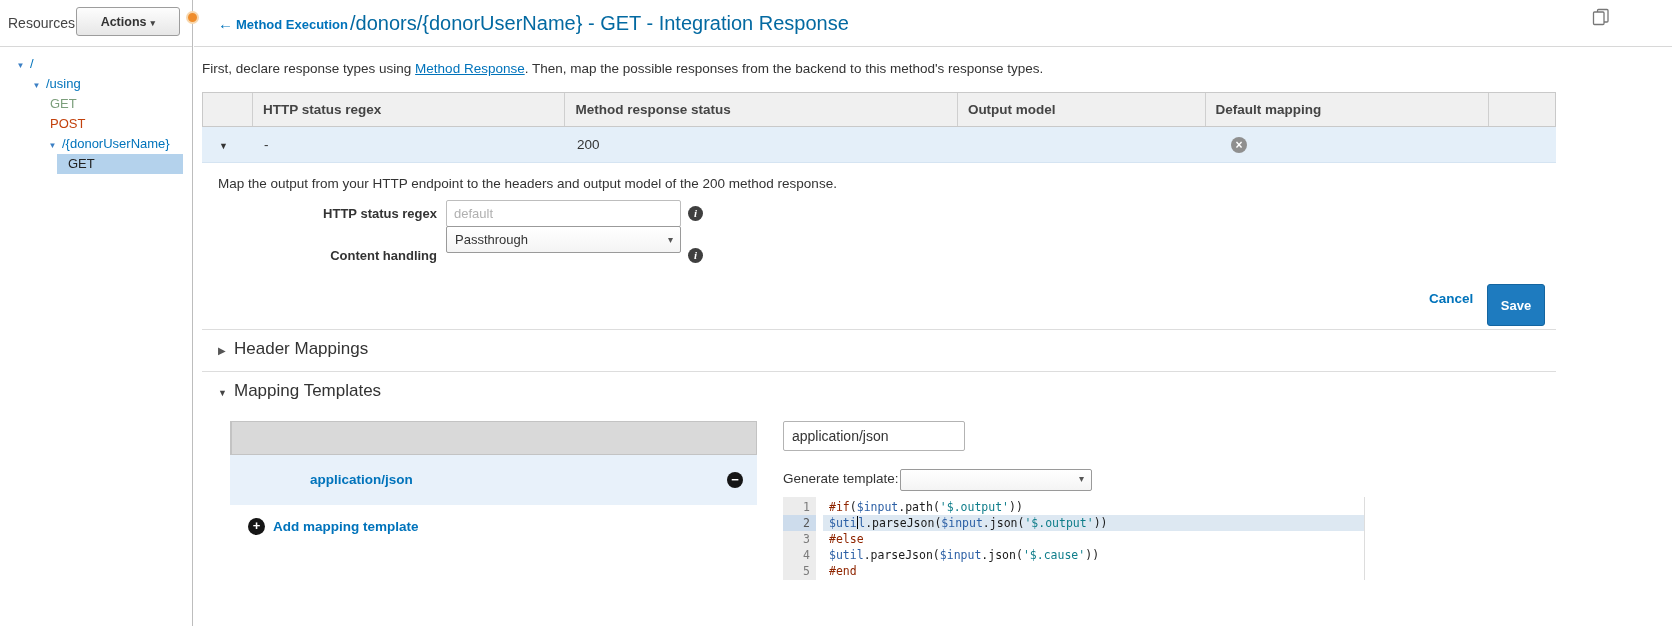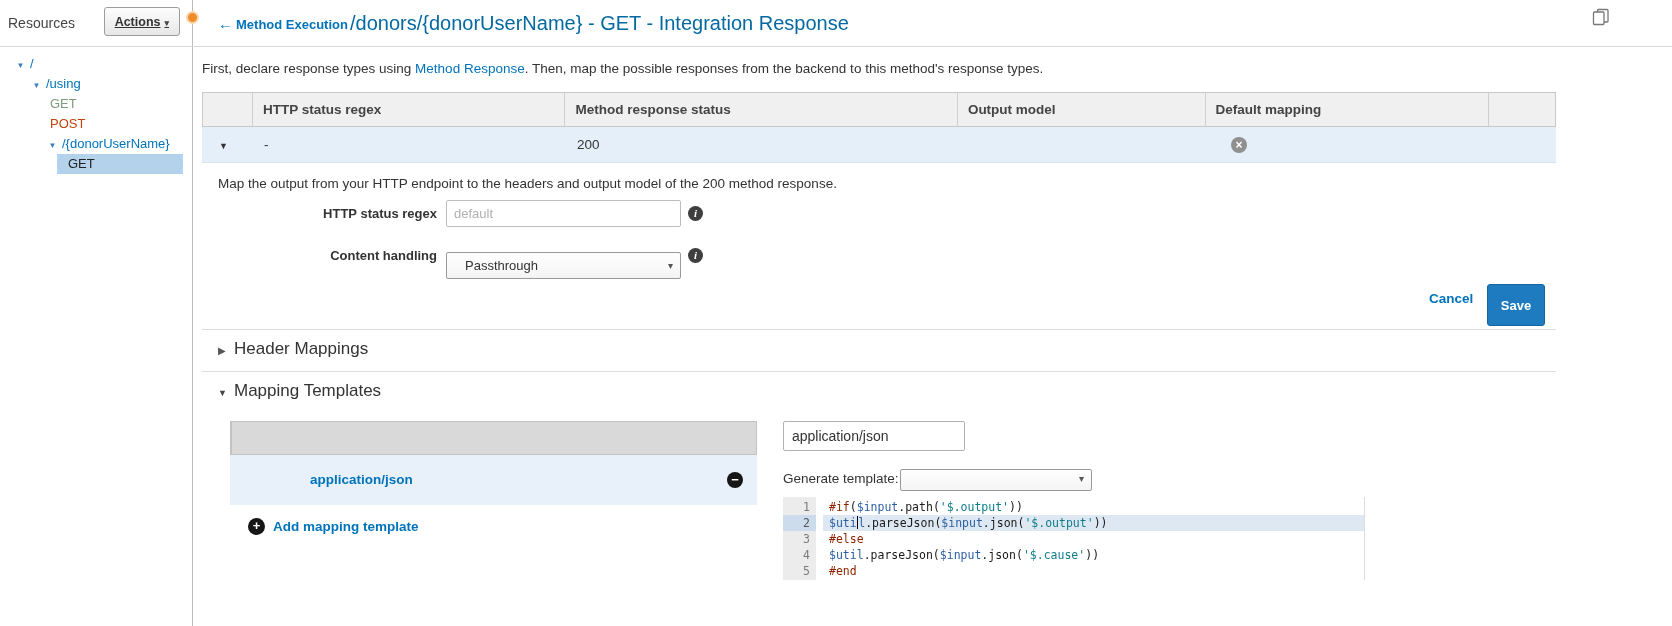--- a/index.html
+++ b/index.html
@@ -11,42 +11,42 @@
     background: #fff;
     position: relative;
     overflow: hidden;
   }
   a { text-decoration: none; cursor: pointer; }
 
   
   .sidebar { position:absolute; left:0; top:0; width:193px; height:626px; border-right:1px solid #bdbdbd; background:#fff; }
   .sidebar-top { height:47px; border-bottom:1px solid #d8d8d8; position:relative; }
   .resources-title { position:absolute; left:8px; top:15px; font-size:14px; color:#444; }
-  .actions-btn { position:absolute; right:12px; top:7px; height:29px; padding:0 10px; background:linear-gradient(#fdfdfd,#e7e7e7); border:1px solid #9d9d9d; border-radius:3px; font-family:"Liberation Sans",sans-serif; font-weight:bold; font-size:12.5px; color:#333; cursor:pointer;text-decoration:underline; }
+  .actions-btn { position:absolute; right:12px; top:7px; height:29px; padding:0 24px; background:linear-gradient(#fdfdfd,#e7e7e7); border:1px solid #9d9d9d; border-radius:3px; font-family:"Liberation Sans",sans-serif; font-weight:bold; font-size:12.5px; color:#333; cursor:pointer; }
   .actions-caret { font-size:9px; margin-left:4px; color:#444; }
   .collapse-handle { position:absolute; left:186px; top:11px; width:13px; height:13px; border-radius:50%; background:#ef8d2c; border:2px solid #f7d7ae; z-index:9; cursor:pointer; }
 
   .tree { padding-top:7px; }
   .tree-row { height:20px; line-height:20px; white-space:nowrap; font-size:13px; }
   .tree-caret { display:inline-block; width:13px; margin-right:3px; font-size:8px; color:#3b7fc4; text-align:center; cursor:pointer; }
   .path-link { color:#0073bb; }
   .method-get { color:#7b9e7b; }
   .method-post { color:#c2410c; }
   .tree-sel { display:inline-block; margin-left:57px; width:126px; padding-left:11px; height:20px; line-height:20px; background:#b4d2ec; color:#222; }
 
   
   .main { position:absolute; left:194px; top:0; width:1478px; height:626px; }
   .main-header { height:47px; border-bottom:1px solid #d8d8d8; position:relative; }
   .back-link { position:absolute; left:24px; top:15px; color:#0073bb; font-weight:bold; font-size:13px; }
   .back-arrow { font-size:15px; margin-right:3px; font-weight:bold; }
   .page-title { position:absolute; left:156px; top:12px; font-size:20px; font-weight:400; color:#0369a1; }
   .copy-icon { position:absolute; right:62px; top:8px; cursor:pointer; }
 
   .intro { position:absolute; left:8px; top:61px; font-size:13.5px; color:#333; }
-  .link { color:#0073bb; }
+  .link { color:#0073bb;text-decoration:underline; }
 
   
   .resp-table { position:absolute; left:8px; top:92px; width:1354px; }
   .resp-head { display:flex; height:35px; background:#f0f0f0; border:1px solid #c9c9c9; }
   .resp-head .cell { border-right:1px solid #cfcfcf; font-weight:bold; color:#444; font-size:13.5px; line-height:33px; padding-left:10px; }
   .resp-head .cell:last-child { border-right:none; }
   .resp-row { display:flex; height:36px; background:#e4eff9; border-bottom:1px solid #d5e4f2; }
   .resp-row .cell { line-height:36px; padding-left:12px; font-size:13.5px; color:#333; }
   .c0 { width:50px; }
   .c1 { width:313px; }
@@ -62,21 +62,21 @@
   .plus-icon { background:#161616; width:17px; height:17px; font-size:13px; line-height:16px; font-weight:bold; }
 
   
   .detail-desc { position:absolute; left:24px; top:176px; font-size:13.5px; color:#333; }
   .form-label { position:absolute; left:24px; width:219px; text-align:right; font-weight:bold; font-size:13px; color:#333; }
   .lbl-1 { top:206px; }
   .lbl-2 { top:248px; }
   .text-input { position:absolute; left:252px; top:200px; width:235px; height:27px; border:1px solid #bdbdbd; border-radius:2px; padding:0 7px; font-family:"Liberation Sans",sans-serif; font-size:13px; color:#333; }
   .text-input::placeholder { color:#b0b0b0; }
   .fake-select { position:absolute; border:1px solid #9a9a9a; border-radius:2px; background:linear-gradient(#fff,#f4f4f4); cursor:pointer; }
-  .ch-select { left:252px; top:252px; width:235px; height:27px; line-height:25px; padding-left:18px; font-size:13px; color:#333; }
+  .ch-select { left:252px; top:226px; width:235px; height:27px; line-height:25px; padding-left:8px; font-size:13px; color:#333; }
   .sel-arrow { position:absolute; right:7px; top:0; font-size:10px; color:#555; }
   .info-icon { position:absolute; width:15px; height:15px; border-radius:50%; background:#3f3f3f; color:#fff; text-align:center; font-family:"Liberation Serif",serif; font-style:italic; font-weight:bold; font-size:11px; line-height:15px; cursor:pointer; }
   .info-1 { left:494px; top:206px; }
   .info-2 { left:494px; top:248px; }
   .cancel-link { position:absolute; left:1235px; top:284px; height:30px; line-height:30px; color:#0073bb; font-size:13.5px; font-weight:bold; }
   .save-btn { position:absolute; left:1293px; top:284px; width:58px; height:42px; background:#1e7bbf; border:1px solid #1465a0; border-radius:3px; color:#fff; font-family:"Liberation Sans",sans-serif; font-weight:bold; font-size:13px; cursor:pointer; }
 
   
   .divider { position:absolute; left:8px; width:1354px; border-top:1px solid #ddd; }
   .div-1 { top:329px; }

